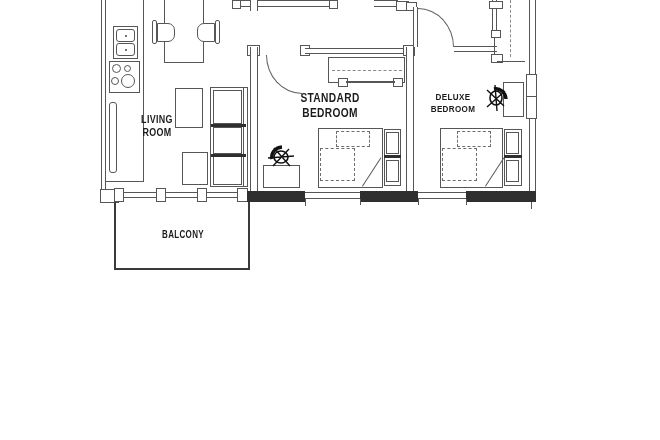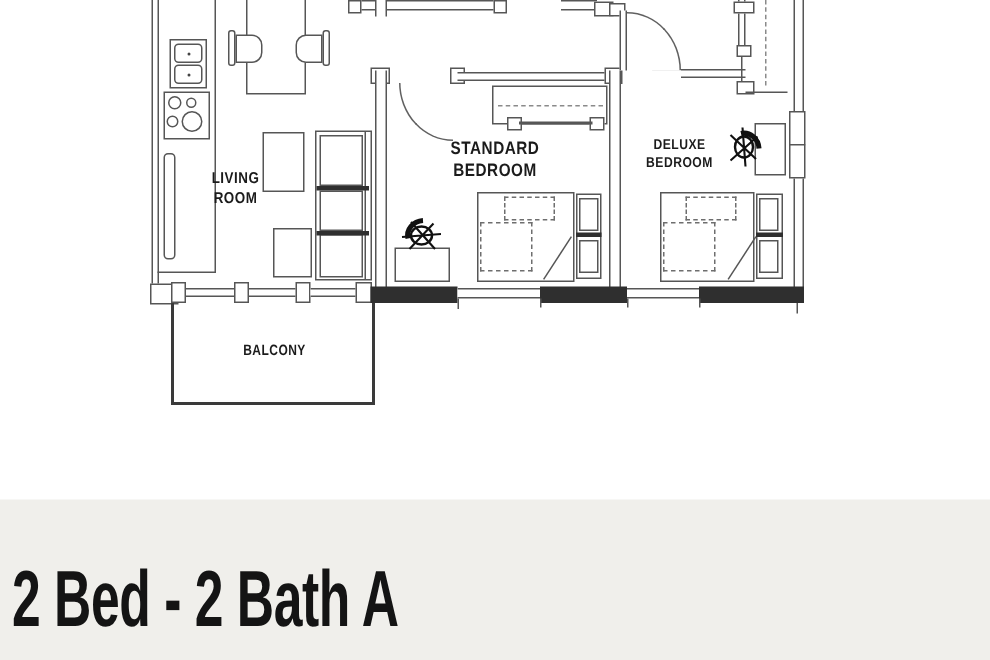--- a/index.html
+++ b/index.html
@@ -162,16 +162,13 @@
 
     <div class="lbl liv" style="left:157px;top:126px;">LIVING
 ROOM</div>
     <div class="lbl std" style="left:330px;top:106px;">STANDARD
 BEDROOM</div>
     <div class="lbl dlx" style="left:453px;top:103px;">DELUXE
 BEDROOM</div>
     <div class="lbl bal" style="left:183px;top:235px;">BALCONY</div>
   </div>
 
-  <div id="footer">
-    <h1>2 Bed - 2 Bath A</h1>
-  </div>
 </div>
 
 </body></html>

